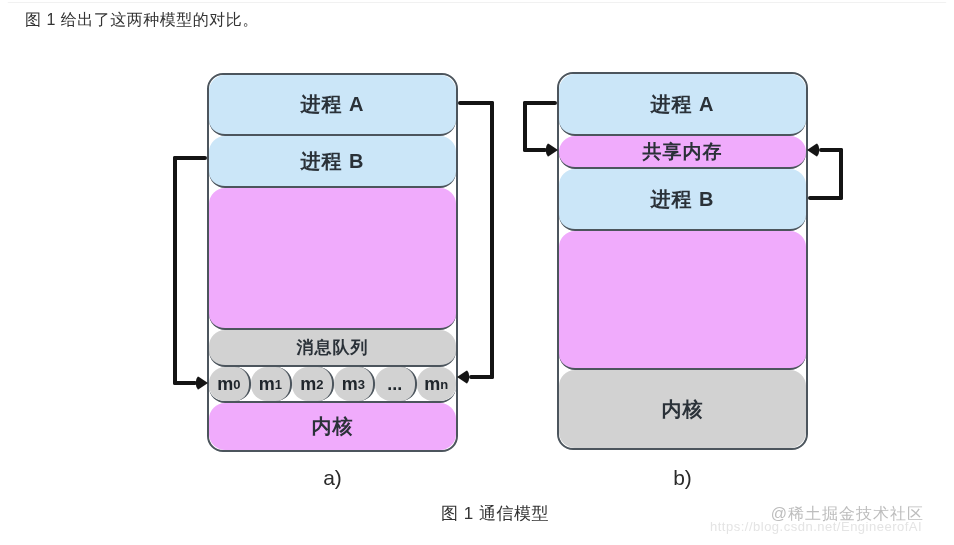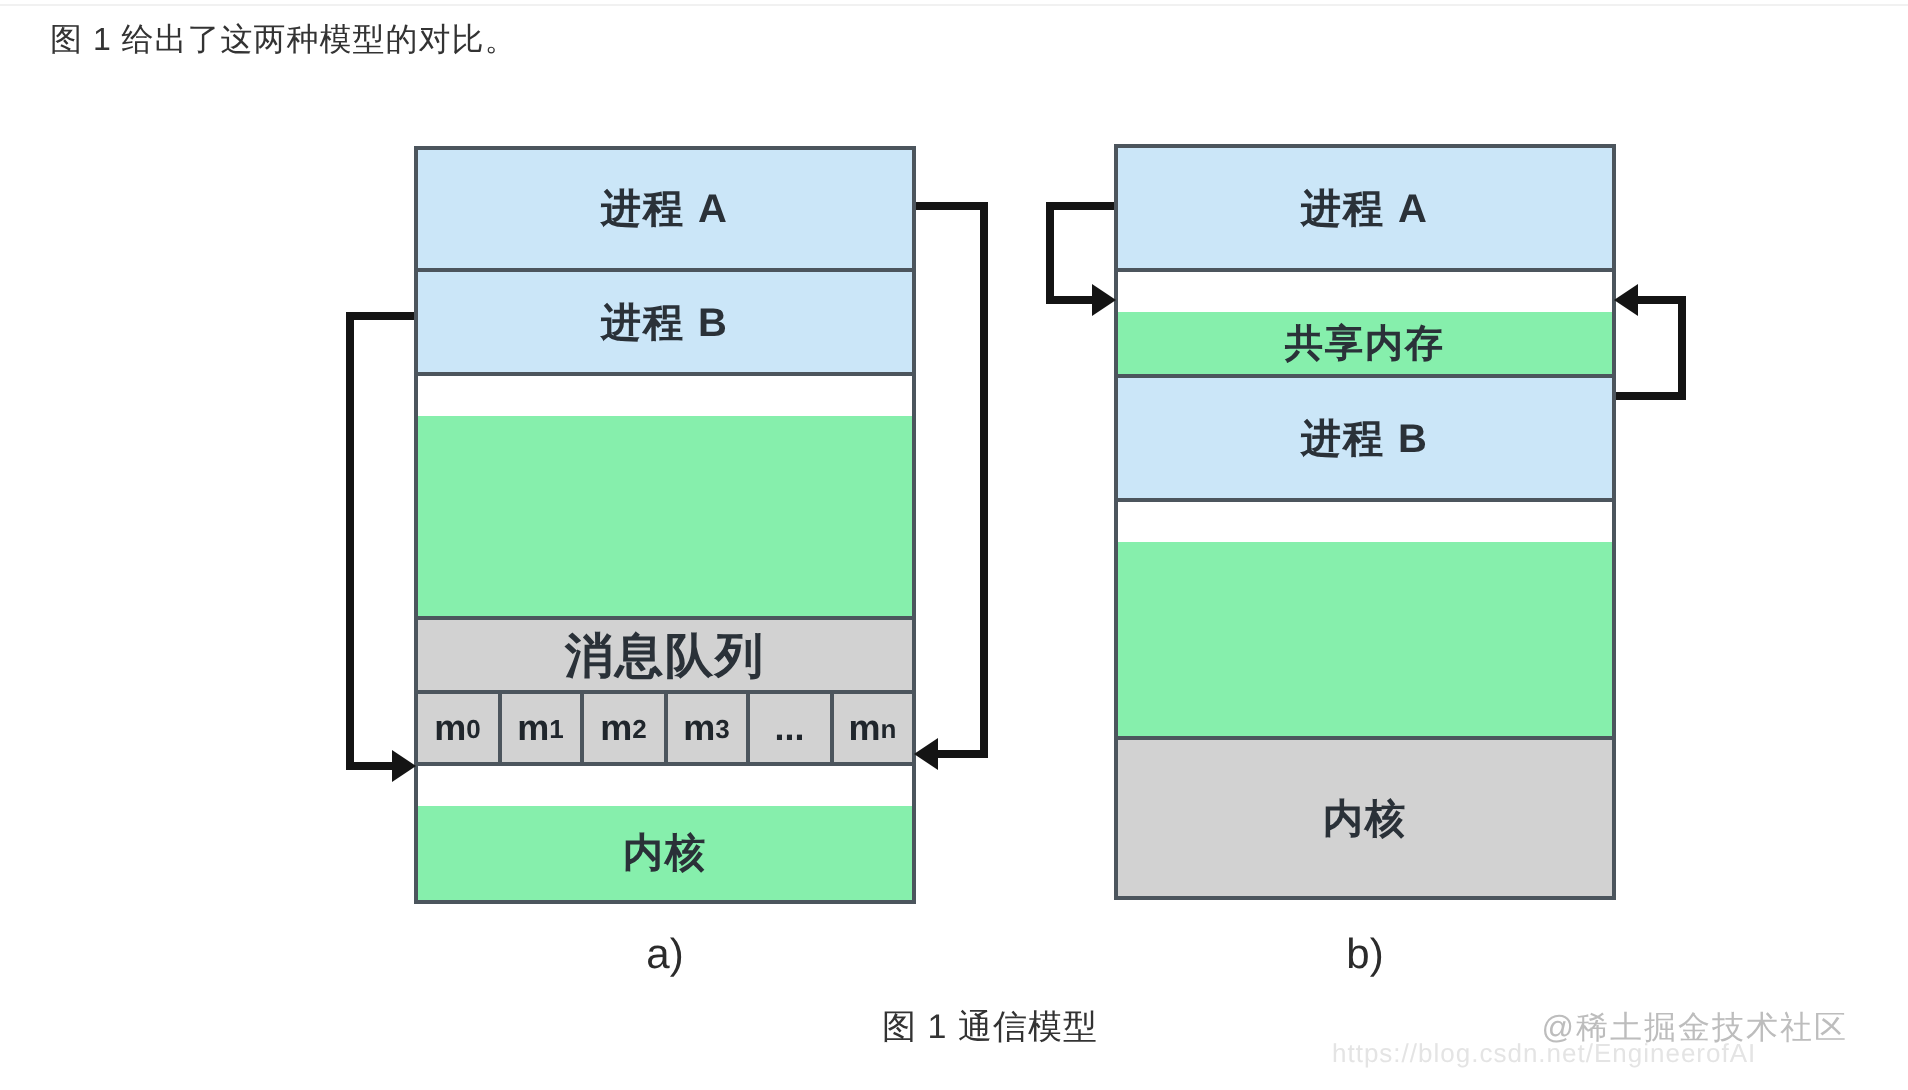--- a/index.html
+++ b/index.html
@@ -1,15 +1,15 @@
 <!DOCTYPE html>
 <html><head>
 <meta charset="utf-8">
 <style>
-  * { margin:0; padding:0; box-sizing:border-box; }
+  * { margin:0; padding:0; box-sizing:border-box;border-radius:16px; }
   html,body { background:#ffffff; }
   body { font-family:"Liberation Sans","DejaVu Sans",sans-serif; }
   .page {
     position:relative; width:954px; height:545px; background:#ffffff;
     overflow:hidden; color:#2b2b2b;
   }
   .top-rule { position:absolute; left:0; top:2px; width:954px; height:1px; background:#f1f1f1; }
   .intro { position:absolute; left:25px; top:10px; font-size:16px; color:#333333; letter-spacing:0.5px; }
 
   
@@ -19,25 +19,25 @@
   }
   .box-a { left:207px; top:73px; width:251px; height:379px; }
   .box-b { left:557px; top:72px; width:251px; height:378px; }
   .row {
     flex:0 0 auto; display:flex; align-items:center; justify-content:center;
     border-bottom:2px solid #4c555d; font-size:20px; color:#2a3138; letter-spacing:1px;
   }
   .row.last { border-bottom:none; }
   .row.blue { background:#cbe6f8; }
   .row.gray { background:#d2d2d2; }
-  .row.white { background:#86efac;margin-top:20px; }
+  .row.white { background:#f0abfc; }
   .row.grow { flex:1 1 auto; }
   .a-proc-a { height:61px; }
   .a-proc-b { height:52px; }
-  .a-msgq   { height:37px; font-size:24px; }
+  .a-msgq   { height:37px; font-size:17px; }
   .a-mrow   { height:36px; padding:0; }
   .a-kernel { height:47px; }
   .b-proc-a { height:62px; }
   .b-shared { height:33px; font-size:19px; }
   .b-proc-b { height:62px; }
   .b-kernel { height:78px; }
 
   
   .mcells { display:flex; width:100%; height:100%; }
   .mcell {
@@ -53,21 +53,21 @@
   .ahead { position:absolute; width:0; height:0; }
   .ahead.right { border-top:8px solid transparent; border-bottom:8px solid transparent; border-left:12px solid #141414; }
   .ahead.left  { border-top:8px solid transparent; border-bottom:8px solid transparent; border-right:12px solid #141414; }
 
   
   .sublabel { position:absolute; width:251px; text-align:center; font-size:21px; color:#2b2b2b; top:466px; }
   .sub-a { left:207px; }
   .sub-b { left:557px; }
   .figcap { position:absolute; left:0; top:502px; width:990px; text-align:center; font-size:17px; color:#333333; letter-spacing:0.5px; }
   .wmark { position:absolute; right:30px; top:504px; font-size:16px; color:#bdbdbd; letter-spacing:1px; }
-  .wmark-url { position:absolute; left:666px; top:519px; font-size:13px; color:#e4e4e4; letter-spacing:0.5px;text-align:center; }
+  .wmark-url { position:absolute; left:710px; top:519px; font-size:13px; color:#e4e4e4; letter-spacing:0.5px;text-align:center; }
 </style>
 </head>
 <body>
 
 <div class="page">
   <div class="top-rule"></div>
 
   <div class="intro">图 1 给出了这两种模型的对比。</div>
 
   <div class="dbox box-a">

